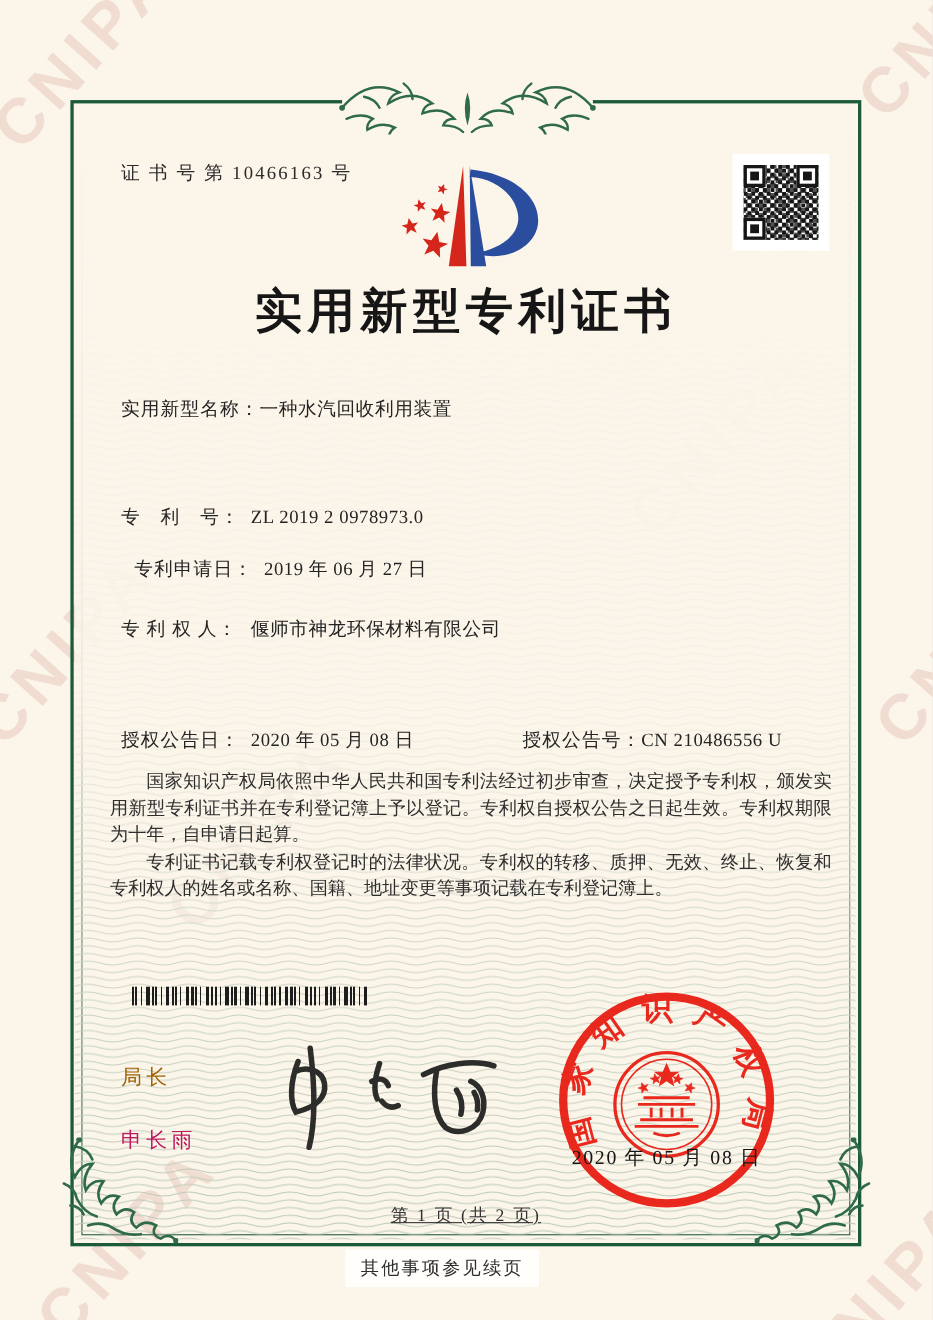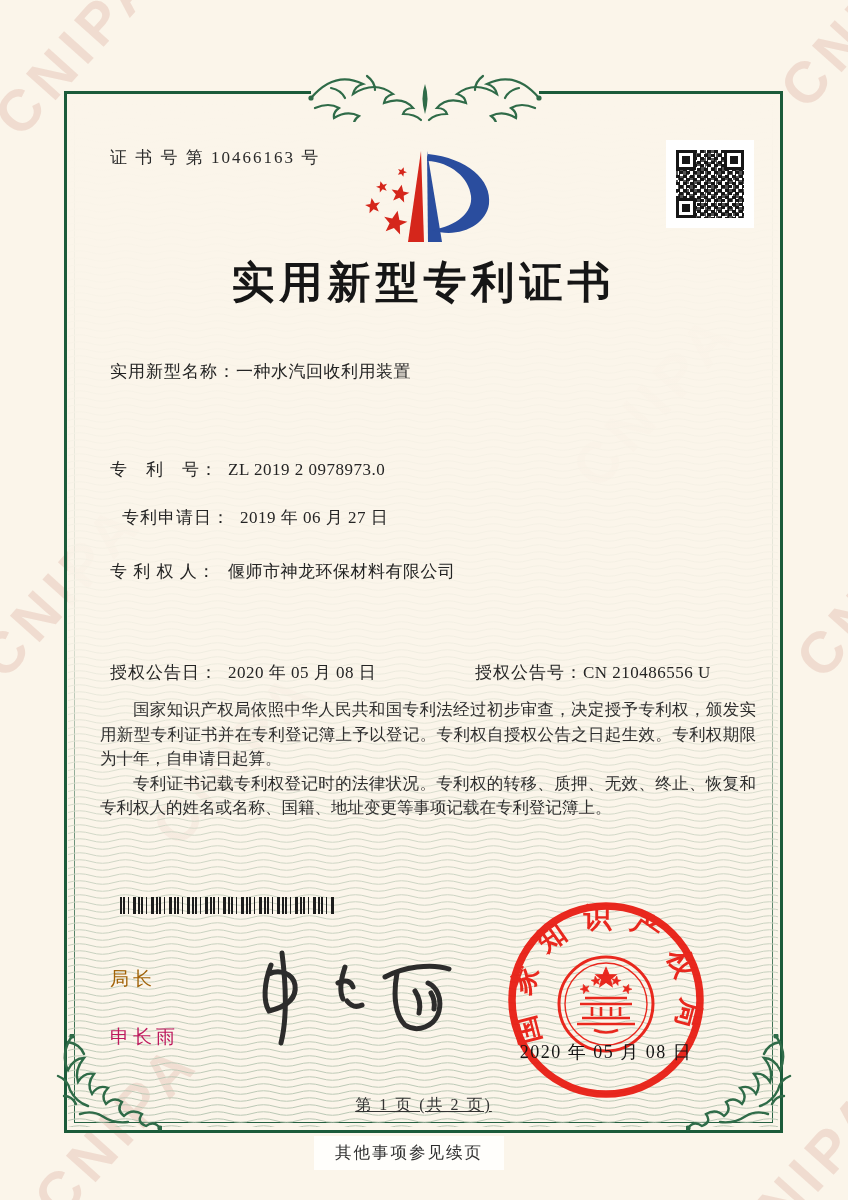--- a/index.html
+++ b/index.html
@@ -47,21 +47,21 @@
   .body-text p { text-indent:2em; }
   
   .barcode { position:absolute; left:120px; top:897px; width:216px; height:17px;
     background-image:repeating-linear-gradient(90deg,#1d1d1d 0 2px,transparent 2px 3px,#1d1d1d 3px 5px,transparent 5px 8px,#1d1d1d 8px 9px,transparent 9px 13px,#1d1d1d 13px 16px,transparent 16px 18px); }
   .sig-title { position:absolute; left:110px; top:966px; font-size:19px; letter-spacing:4px; color:#a16207; }
   .sig-name  { position:absolute; left:110px; top:1004px; font-size:19px; letter-spacing:4px; color:#be185d;margin-top:20px; }
   .sig-script { position:absolute; left:235px; top:943px; }
   .seal-svg { position:absolute; left:504px; top:897px; }
   .page-info { position:absolute; left:64px; top:1095px; width:719px; text-align:center;
     font-size:16px; letter-spacing:2px; color:#333;text-decoration:underline; }
-  .bottom-note { position:absolute; left:314px; top:1136px; width:190px; height:34px;
+  .bottom-note { position:absolute; left:314px; top:1136px; width:176px; height:34px;
     background:#fffefb; display:flex; align-items:center; justify-content:center;
     font-size:16.5px; letter-spacing:2px; color:#2e2e2e; }
 </style>
 </head>
 <body>
 
 <div class="page">
 
   <span class="wm" style="left:-30px; top:14px;">CNIPA</span>
   <span class="wm" style="left:756px; top:-14px;">CNIPA</span>

